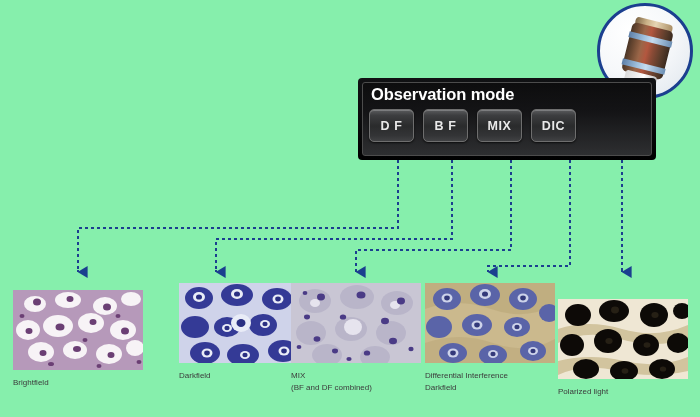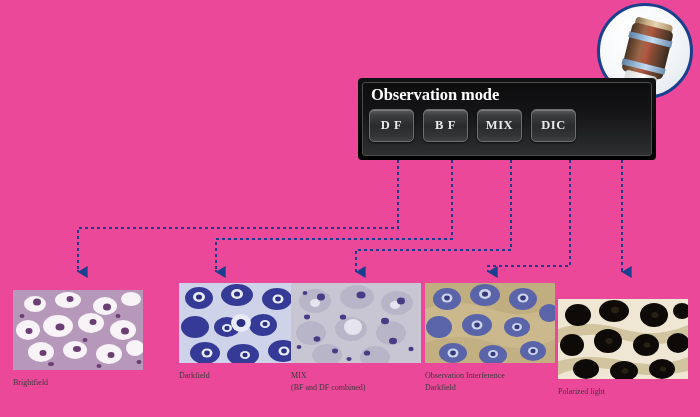--- a/index.html
+++ b/index.html
@@ -8,22 +8,21 @@
   }
   body {
     width: 700px; height: 417px;
     font-family: "Liberation Sans", sans-serif;
     overflow: hidden;
     position: relative;
   }
   #stage {
     position: relative;
     width: 700px; height: 417px;
-    background: #ec4899;
-    font-family: Liberation Serif, serif;
+    background: #86efac;
   }
 
   
   .objective-badge {
     position: absolute;
     left: 597px; top: 3px;
     width: 96px; height: 96px;
     border-radius: 50%;
     background: radial-gradient(circle at 34% 28%, #ffffff 0%, #f6f8fa 48%, #e8edf2 78%, #dfe6ed 100%);
     border: 3px solid #1b3f8f;
@@ -366,21 +365,21 @@
           <ellipse cx="60" cy="11" rx="3" ry="2.6"></ellipse>
         <ellipse cx="98" cy="15" rx="2.8" ry="2.4"></ellipse>
           <ellipse cx="52" cy="42" rx="2.8" ry="2.4"></ellipse>
         <ellipse cx="92" cy="44" rx="2.6" ry="2.2"></ellipse>
           <ellipse cx="28" cy="70" rx="2.8" ry="2.4"></ellipse>
         <ellipse cx="68" cy="71" rx="2.6" ry="2.2"></ellipse>
           <ellipse cx="108" cy="68" rx="2.6" ry="2.2"></ellipse>
       </g>
     </svg>
     <div class="caption">
-      <span>Observation Interference</span>
+      <span>Differential Interference</span>
       <span class="l2">Darkfield</span>
     </div>
   </div>
 
   <div class="shot" style="left:558px; top:283px;margin-top:16px;">
     <svg class="thumb" viewBox="0 0 130 80" preserveAspectRatio="none">
       <rect width="130" height="80" fill="#efe7d4"></rect>
       <g fill="#cdbe95" opacity="0.85">
         <path d="M0,30 Q30,20 64,30 T130,26 V40 Q96,50 62,40 T0,44 Z"></path>
         <path d="M0,62 Q32,54 66,62 T130,58 V72 Q94,80 60,72 T0,76 Z"></path>

